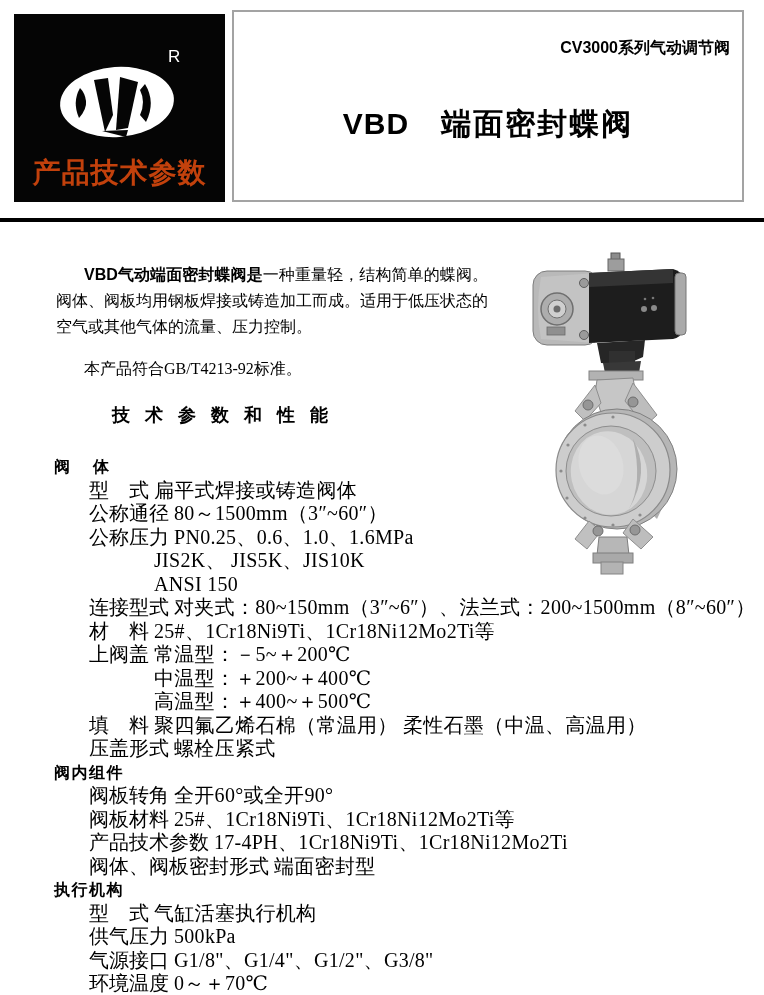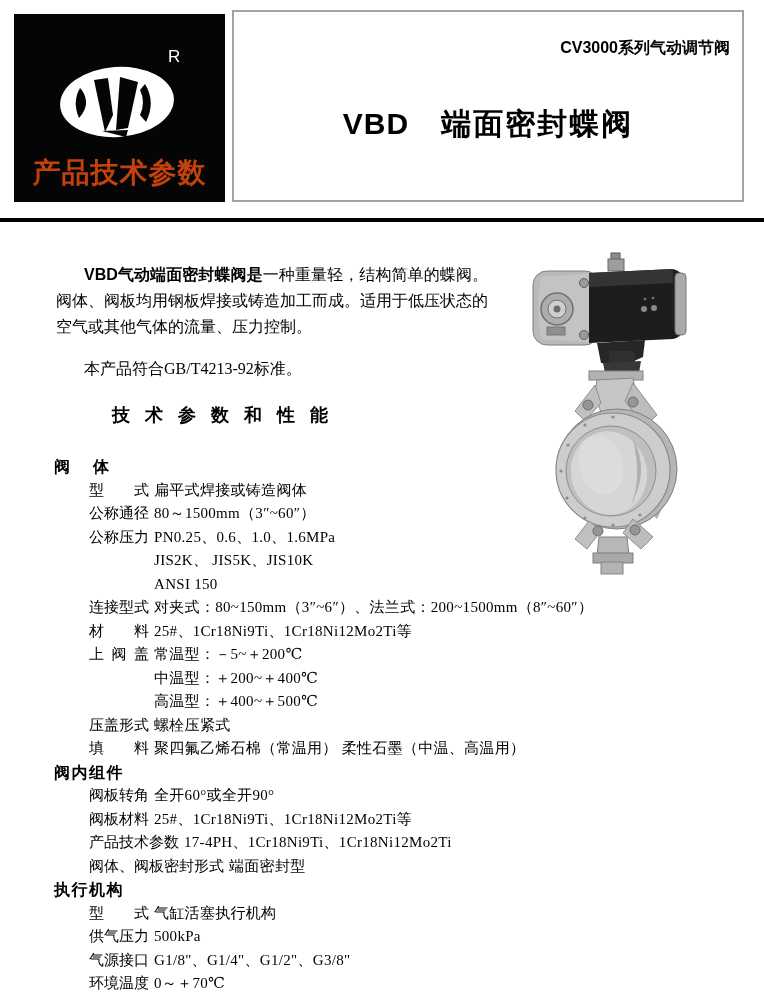--- a/index.html
+++ b/index.html
@@ -38,21 +38,21 @@
   .section-title{position:absolute;left:112px;top:403px;
          font-family:"Liberation Sans","DejaVu Sans",sans-serif;font-weight:700;font-size:18px;
          letter-spacing:15px;white-space:nowrap;}
 
   
   .specs{position:absolute;left:16px;top:455px;width:632px;}
   .spec-heading{height:23.5px;line-height:23.5px;padding-left:38px;
          font-family:"Liberation Sans","DejaVu Sans",sans-serif;font-weight:700;font-size:16px;
          letter-spacing:1.5px;white-space:nowrap;}
   .spec-heading .spread{display:inline-block;width:55px;text-align:justify;text-align-last:justify;letter-spacing:0;}
-  .spec-row{height:23.5px;line-height:23.5px;padding-left:73px;font-size:15px;white-space:nowrap;}
+  .spec-row{height:23.5px;line-height:23.5px;padding-left:73px;font-size:20px;white-space:nowrap;}
   .spec-label{display:inline-block;min-width:60px;text-align:justify;text-align-last:justify;
          vertical-align:top;margin-right:5px;}
   .spec-value{letter-spacing:0.3px;}
 </style>
 </head>
 <body>
 
 <div id="page">
 
   <div class="logo-box">
@@ -152,22 +152,22 @@
       <div class="spec-row"><span class="spec-label">型式</span><span class="spec-value">扁平式焊接或铸造阀体</span></div>
       <div class="spec-row"><span class="spec-label">公称通径</span><span class="spec-value">80～1500mm（3″~60″）</span></div>
       <div class="spec-row"><span class="spec-label">公称压力</span><span class="spec-value">PN0.25、0.6、1.0、1.6MPa</span></div>
       <div class="spec-row"><span class="spec-label"></span><span class="spec-value">JIS2K、 JIS5K、JIS10K</span></div>
       <div class="spec-row"><span class="spec-label"></span><span class="spec-value">ANSI 150</span></div>
       <div class="spec-row"><span class="spec-label">连接型式</span><span class="spec-value">对夹式：80~150mm（3″~6″）、法兰式：200~1500mm（8″~60″）</span></div>
       <div class="spec-row"><span class="spec-label">材料</span><span class="spec-value">25#、1Cr18Ni9Ti、1Cr18Ni12Mo2Ti等</span></div>
       <div class="spec-row"><span class="spec-label">上阀盖</span><span class="spec-value">常温型：－5~＋200℃</span></div>
       <div class="spec-row"><span class="spec-label"></span><span class="spec-value">中温型：＋200~＋400℃</span></div>
       <div class="spec-row"><span class="spec-label"></span><span class="spec-value">高温型：＋400~＋500℃</span></div>
+      <div class="spec-row"><span class="spec-label">填料</span><span class="spec-value">聚四氟乙烯石棉（常温用） 柔性石墨（中温、高温用）</span></div>
       <div class="spec-row"><span class="spec-label">压盖形式</span><span class="spec-value">螺栓压紧式</span></div>
-      <div class="spec-row"><span class="spec-label">填料</span><span class="spec-value">聚四氟乙烯石棉（常温用） 柔性石墨（中温、高温用）</span></div>
       <div class="spec-heading"><span>阀内组件</span></div>
       <div class="spec-row"><span class="spec-label">阀板转角</span><span class="spec-value">全开60°或全开90°</span></div>
       <div class="spec-row"><span class="spec-label">阀板材料</span><span class="spec-value">25#、1Cr18Ni9Ti、1Cr18Ni12Mo2Ti等</span></div>
       <div class="spec-row"><span class="spec-label">产品技术参数</span><span class="spec-value">17-4PH、1Cr18Ni9Ti、1Cr18Ni12Mo2Ti</span></div>
       <div class="spec-row"><span class="spec-label">阀体、阀板密封形式</span><span class="spec-value">端面密封型</span></div>
       <div class="spec-heading"><span>执行机构</span></div>
       <div class="spec-row"><span class="spec-label">型式</span><span class="spec-value">气缸活塞执行机构</span></div>
       <div class="spec-row"><span class="spec-label">供气压力</span><span class="spec-value">500kPa</span></div>
       <div class="spec-row"><span class="spec-label">气源接口</span><span class="spec-value">G1/8"、G1/4"、G1/2"、G3/8"</span></div>
       <div class="spec-row"><span class="spec-label">环境温度</span><span class="spec-value">0～＋70℃</span></div>

